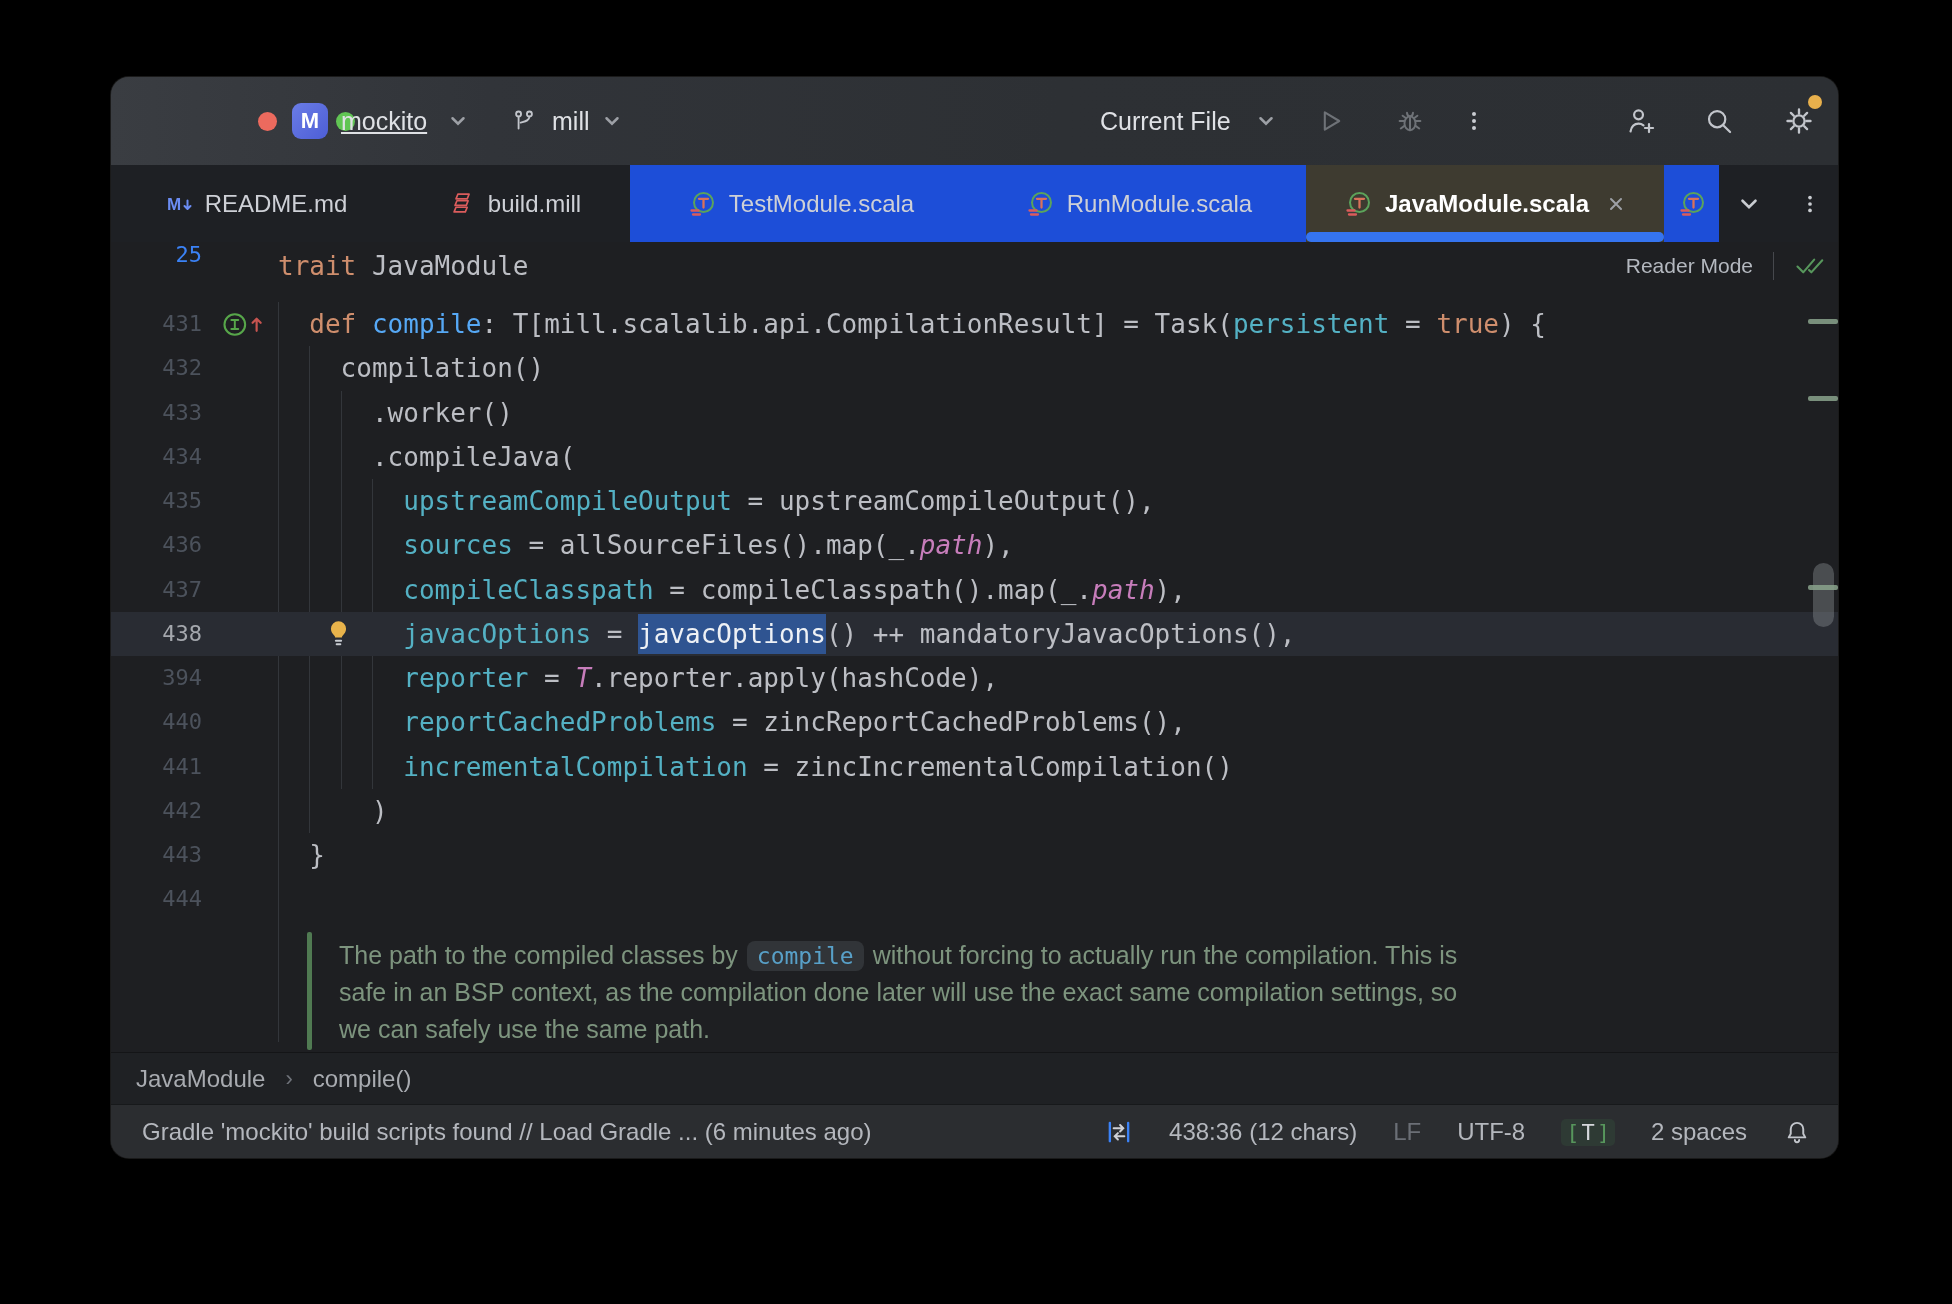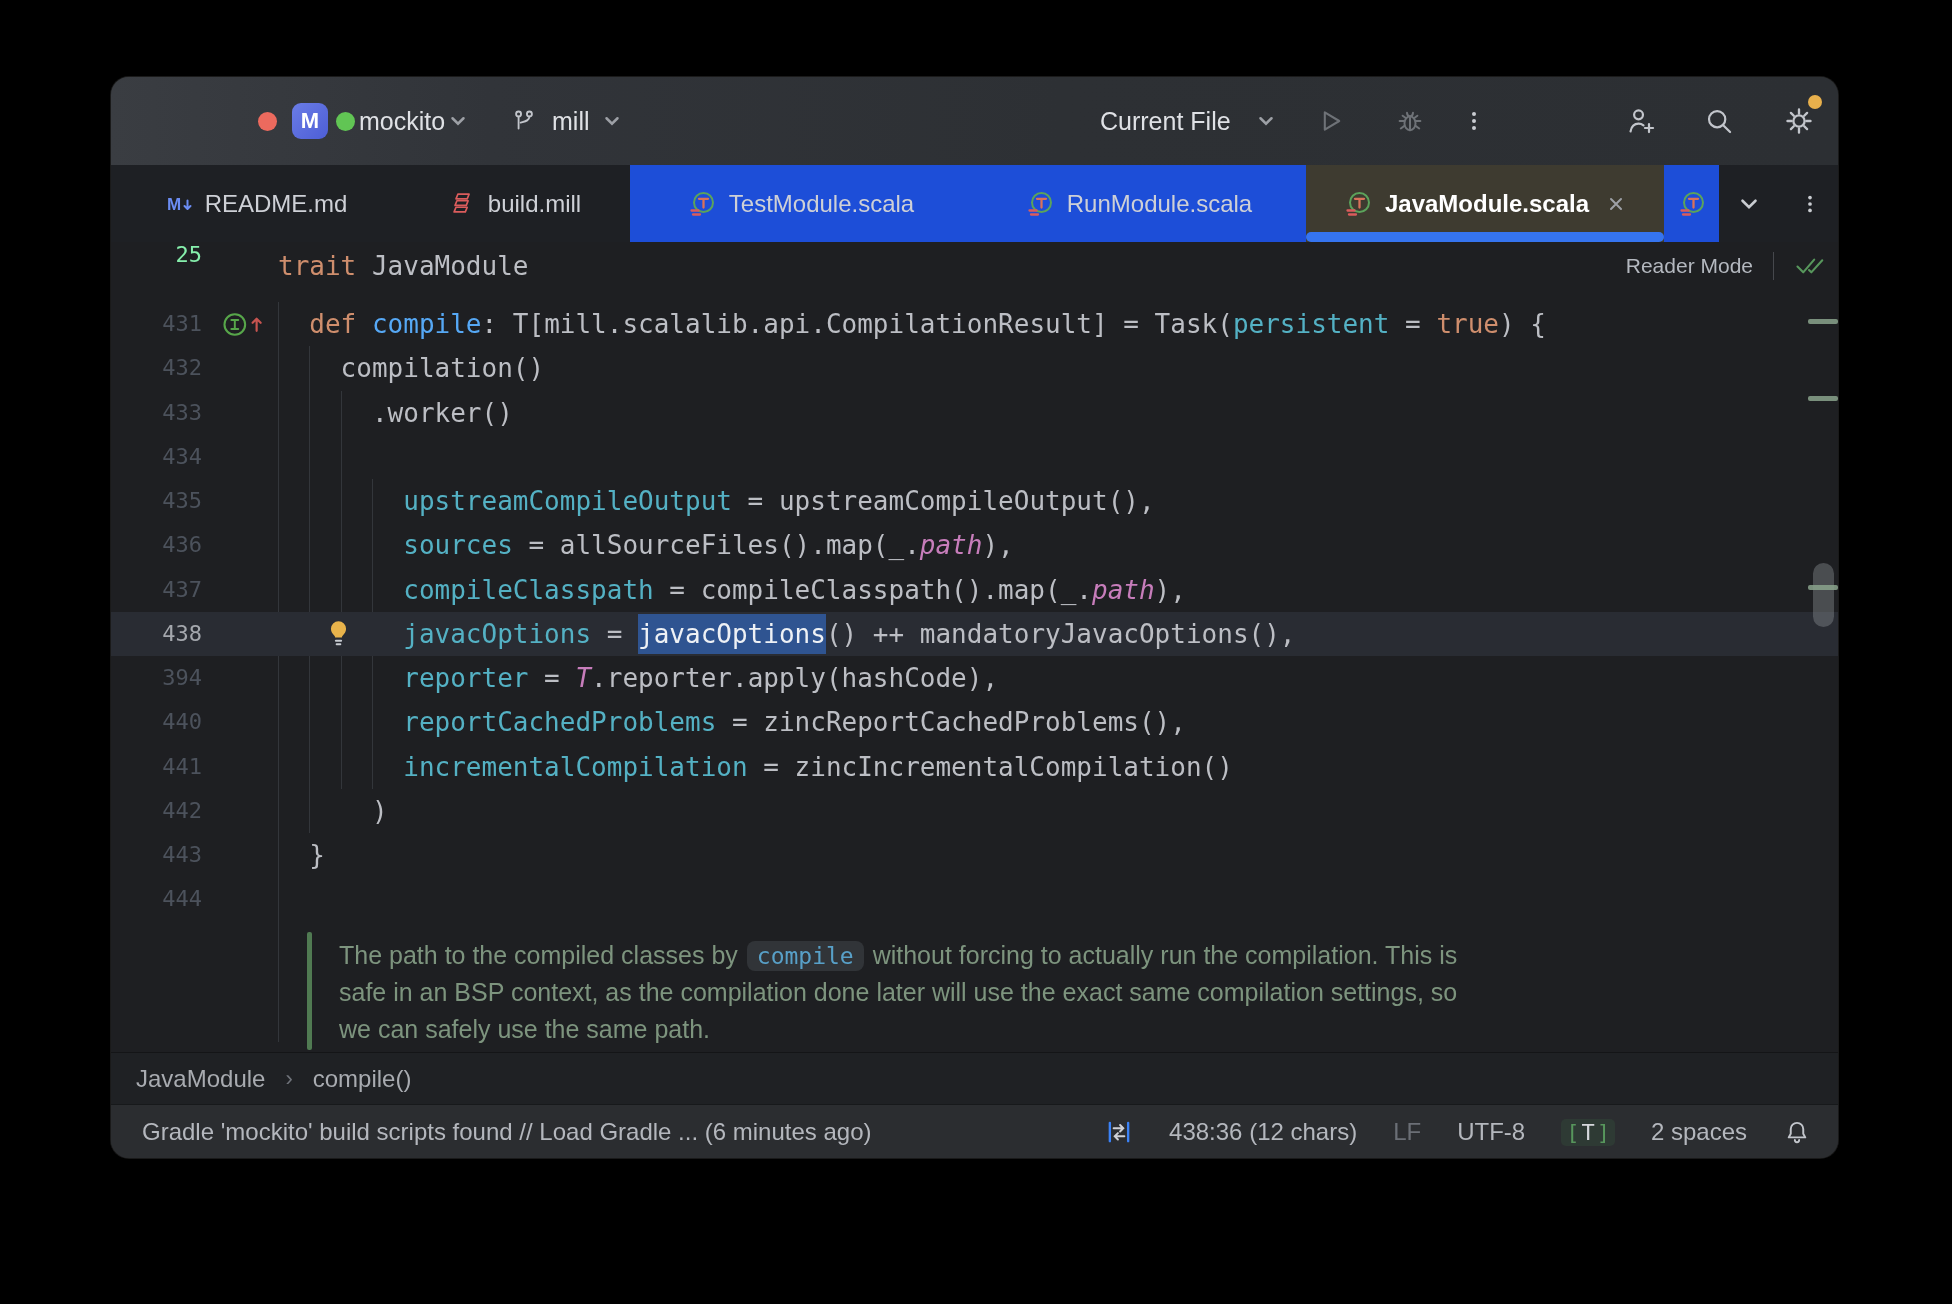--- a/index.html
+++ b/index.html
@@ -32,21 +32,21 @@
   .tab.active{background:#3e3b30;color:#ffffff;font-weight:600;}
   .tab-underline{position:absolute;left:1195px;bottom:0;width:358px;height:10px;
                  background:#3574f0;border-radius:5px;}
   .tab-ctrl{position:absolute;top:0;height:77px;display:flex;align-items:center;}
   .close-x{display:flex;align-items:center;margin-left:6px;}
 
   
   .sticky{position:absolute;left:0;top:165px;width:100%;height:48px;background:#1e1f22;
           border-bottom:2px solid #3b3e43;}
   .sticky .lnum{position:absolute;left:0;top:0;width:91px;height:48px;line-height:48px;
-                text-align:right;color:#86efac;font:22px "DejaVu Sans Mono",monospace;}
+                text-align:right;color:#3b82f6;font:22px "DejaVu Sans Mono",monospace;}
   .sticky .code-text{position:absolute;left:167px;top:0;height:48px;line-height:48px;}
   .reader{position:absolute;right:0;top:0;height:48px;display:flex;align-items:center;gap:20px;
           padding-right:14px;color:#b4b8bf;font-size:21px;}
   .reader .divider{width:1px;height:28px;background:#46484d;}
 
   
   .editor{position:absolute;left:0;top:213px;width:100%;height:762px;background:#1e1f22;overflow:hidden;}
   .guide{position:absolute;width:1px;background:#33363b;}
   .code-line{position:absolute;left:0;width:100%;height:44.25px;line-height:44.25px;}
   .code-line.current{background:#292c33;}
@@ -99,21 +99,21 @@
 
 <div class="screen">
   <div class="window">
 
     <div class="titlebar">
       <div class="tl red"></div>
       <div class="tl yel"></div>
       <div class="tl grn"></div>
 
       <div class="proj-badge">M</div>
-      <div class="tb-text" style="left:248px;">mockito</div>
+      <div class="tb-text" style="left:230px;text-decoration:underline;">mockito</div>
       <div class="icon-btn" style="left:334px;width:26px;">
         <svg width="22" height="22" viewBox="0 0 16 16" fill="none" stroke="#9da0a6" stroke-width="1.8" stroke-linecap="round">
             <path d="M4 6l4 4 4-4"></path>
           </svg>
       </div>
 
       <div class="icon-btn" style="left:398px;width:30px;">
         <svg width="26" height="26" viewBox="0 0 24 24" fill="none" stroke="#c2c5cb" stroke-width="1.7" stroke-linecap="round">
           <circle cx="7" cy="5.5" r="2.3"></circle>
             <circle cx="17" cy="5.5" r="2.3"></circle>
@@ -285,20 +285,21 @@
           <div class="code-line" style="top: 56.25px;">
             <div class="lnum">432</div>
             <div class="code-text"><span class="seg pl">    compilation()</span></div>
           </div>
           <div class="code-line" style="top: 100.5px;">
             <div class="lnum">433</div>
             <div class="code-text"><span class="seg pl">      .worker()</span></div>
           </div>
           <div class="code-line" style="top: 144.75px;">
             <div class="lnum">434</div>
+            <div class="code-text"><span class="seg pl">      .compileJava(</span></div>
           </div>
           <div class="code-line" style="top: 189px;">
             <div class="lnum">435</div>
             <div class="code-text"><span class="seg pl">        </span><span class="seg arg">upstreamCompileOutput</span><span class="seg pl"> = upstreamCompileOutput(),</span></div>
           </div>
           <div class="code-line" style="top: 233.25px;">
             <div class="lnum">436</div>
             <div class="code-text"><span class="seg pl">        </span><span class="seg arg">sources</span><span class="seg pl"> = allSourceFiles().map(_.</span><span class="seg ty">path</span><span class="seg pl">),</span></div>
           </div>
           <div class="code-line" style="top: 277.5px;">

